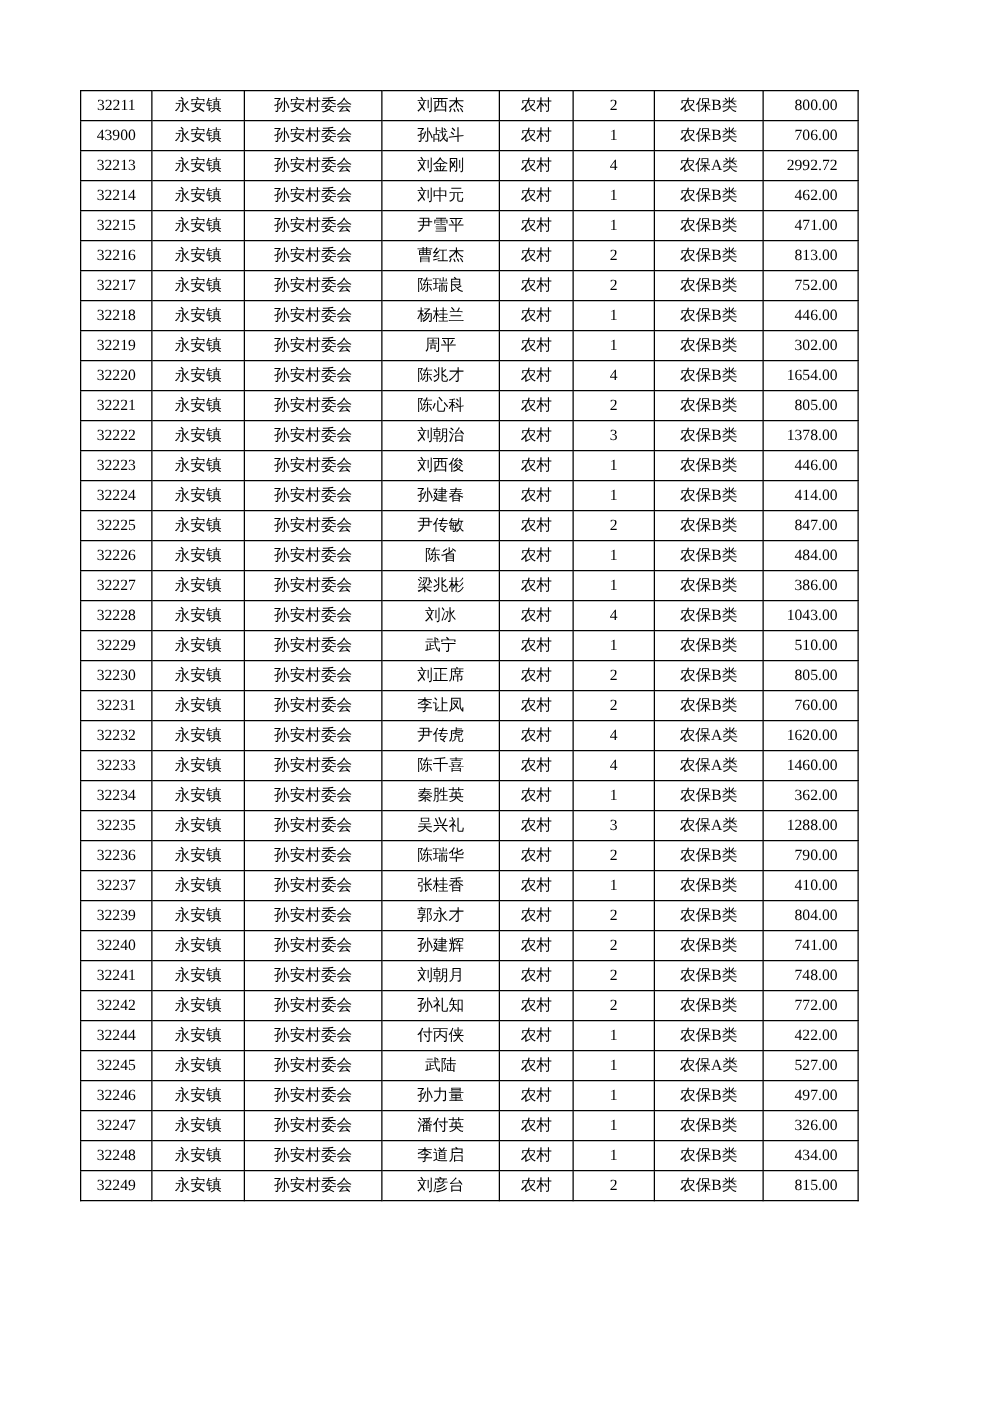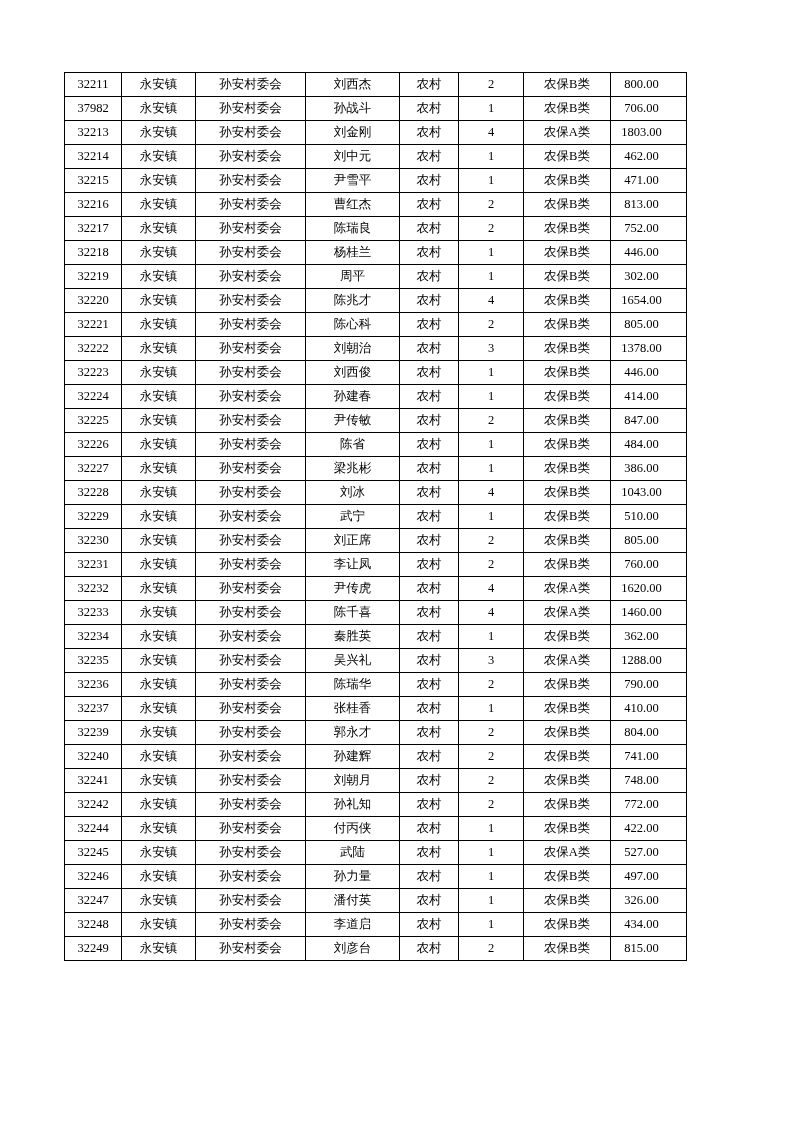--- a/index.html
+++ b/index.html
@@ -29,21 +29,21 @@
     font-size: 12.5px;
     color: #000000;
     text-align: center;
     vertical-align: middle;
     overflow: hidden;
     white-space: nowrap;
     padding: 0 2px;
     box-sizing: border-box;
   }
   table.records td.amount {
-    text-align: center;
+    text-align: right;
     padding-right: 16px;
   }
 </style>
 </head>
 <body>
 
 <div class="page">
   <table class="records">
     <colgroup>
       <col style="width:57px">
@@ -60,38 +60,38 @@
           <td>32211</td>
           <td>永安镇</td>
           <td>孙安村委会</td>
           <td>刘西杰</td>
           <td>农村</td>
           <td>2</td>
           <td>农保B类</td>
           <td class="amount">800.00</td>
         </tr>
         <tr>
-          <td>37982</td>
+          <td>43900</td>
           <td>永安镇</td>
           <td>孙安村委会</td>
           <td>孙战斗</td>
           <td>农村</td>
           <td>1</td>
           <td>农保B类</td>
           <td class="amount">706.00</td>
         </tr>
         <tr>
           <td>32213</td>
           <td>永安镇</td>
           <td>孙安村委会</td>
           <td>刘金刚</td>
           <td>农村</td>
           <td>4</td>
           <td>农保A类</td>
-          <td class="amount">1803.00</td>
+          <td class="amount">2992.72</td>
         </tr>
         <tr>
           <td>32214</td>
           <td>永安镇</td>
           <td>孙安村委会</td>
           <td>刘中元</td>
           <td>农村</td>
           <td>1</td>
           <td>农保B类</td>
           <td class="amount">462.00</td>

